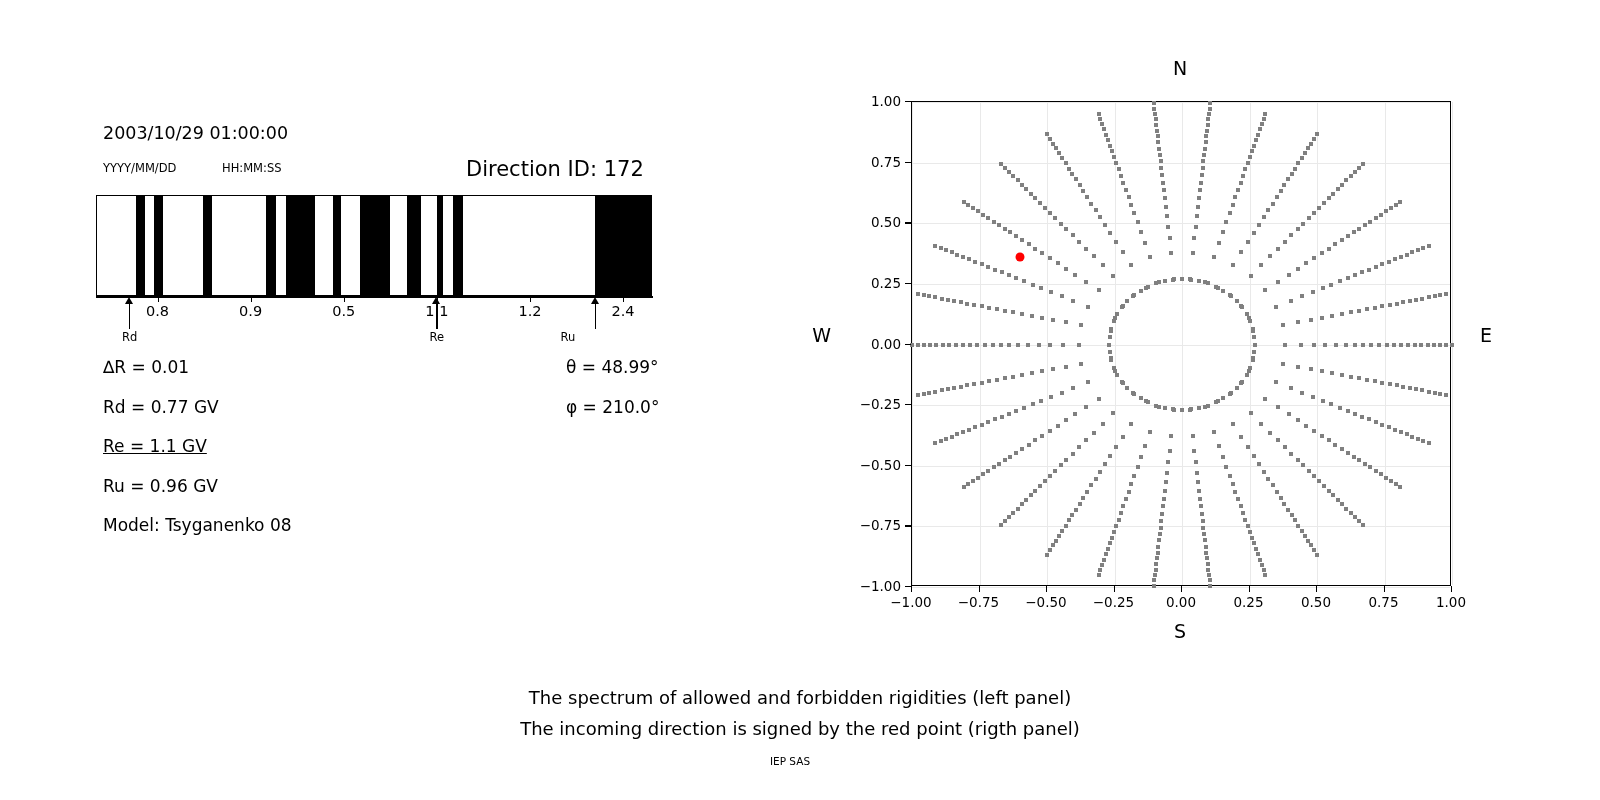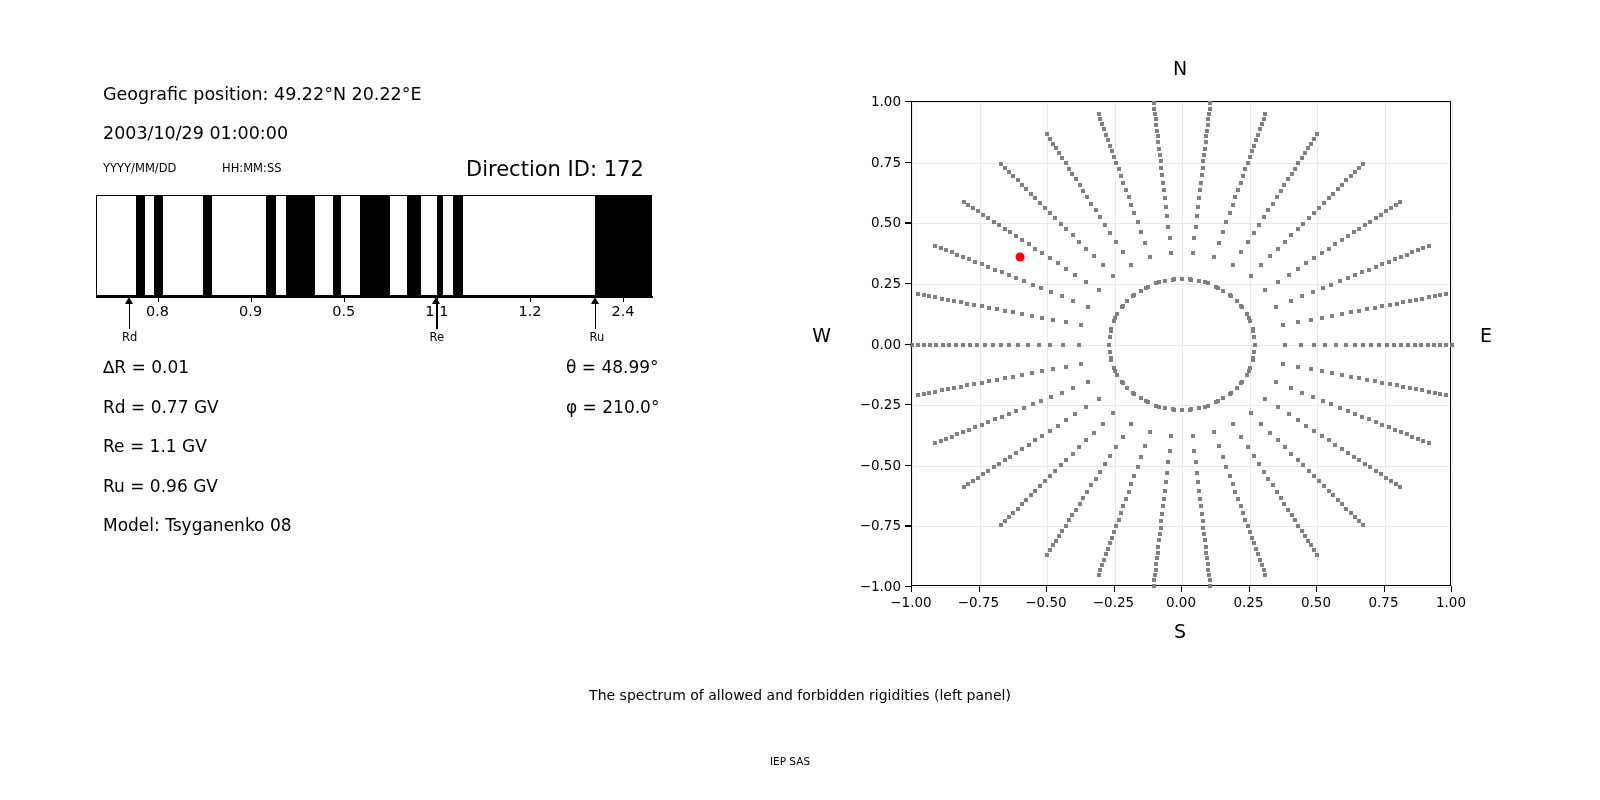--- a/index.html
+++ b/index.html
@@ -59,34 +59,33 @@
   .xlabel{position:absolute;top:494px;font-size:13.5px;transform:translateX(-50%);
           white-space:nowrap;}
   .compass{position:absolute;font-size:19px;white-space:nowrap;}
   .c-n{left:340px;top:7px;transform:translateX(-50%);}
   .c-s{left:340px;top:570px;transform:translateX(-50%);}
   .c-w{left:-9px;top:285px;transform:translate(-100%,-50%);}
   .c-e{left:640px;top:285px;transform:translateY(-50%);}
 
   
   .caption{position:absolute;left:800px;transform:translateX(-50%);
-           font-size:14px;white-space:nowrap;text-align:center;}
+           font-size:18px;white-space:nowrap;text-align:center;}
   .cap1{top:687px;}
   .cap2{top:718px;}
   .footer{position:absolute;left:790px;top:755px;transform:translateX(-50%);
           font-size:10.5px;white-space:nowrap;}
 </style>
 </head>
 <body>
 
 <div class="fig">
 
   <div class="left-panel">
 
-    <div class="hdr-geo">Geografic position: 49.22°N 20.22°E</div>
     <div class="hdr-date">2003/10/29 01:00:00</div>
     <div class="hdr-fmt-date">YYYY/MM/DD</div>
     <div class="hdr-fmt-time">HH:MM:SS</div>
     <div class="hdr-dirid">Direction ID: 172</div>
 
     <div class="spec-wrap">
       <div class="spec-bar" id="spectrum-bar">
           <div class="band" style="left: 39.1059px; width: 9.31092px; background: rgb(0, 0, 0);"></div>
           <div class="band" style="left: 56.7966px; width: 9.31092px; background: rgb(0, 0, 0);"></div>
           <div class="band" style="left: 106.145px; width: 9.31092px; background: rgb(0, 0, 0);"></div>
@@ -124,26 +123,26 @@
         <div class="arrowlabel" style="left: 129.588px; top: 330px;">Rd</div>
         <div class="arrow" style="left: 431.349px; top: 297px;">
           <div class="head"></div>
           <div class="shaft"></div>
         </div>
         <div class="arrowlabel" style="left: 436.849px; top: 330px;">Re</div>
         <div class="arrow" style="left: 589.634px; top: 297px;">
           <div class="head"></div>
           <div class="shaft"></div>
         </div>
-        <div class="arrowlabel" style="left: 597px; top: 330px;">Ru</div>
+        <div class="arrowlabel" style="left: 568px; top: 330px;">Ru</div>
       </div>
 
     <div class="param pcol-l" style="top:357px;">∆R = 0.01</div>
     <div class="param pcol-l" style="top:397px;">Rd = 0.77 GV</div>
-    <div class="param pcol-l" style="top:436px;">Re = 1.1 GV</div>
+    <div class="param pcol-l" style="top:436px;text-decoration:underline;">Re = 1.1 GV</div>
     <div class="param pcol-l" style="top:476px;">Ru = 0.96 GV</div>
     <div class="param pcol-l" style="top:515px;">Model: Tsyganenko 08</div>
     <div class="param pcol-r" style="top:357px;">θ = 48.99°</div>
     <div class="param pcol-r" style="top:397px;">φ = 210.0°</div>
   </div>
 
   <div class="right-panel">
     <div class="compass c-n">N</div>
     <div class="compass c-s">S</div>
     <div class="compass c-w">W</div>
@@ -916,14 +915,15 @@
         <div class="xtick" style="left: 476px; top: 536px;"></div>
         <div class="xlabel" style="left: 476px; top: 544px;">0.50</div>
         <div class="xtick" style="left: 543.5px; top: 536px;"></div>
         <div class="xlabel" style="left: 543.5px; top: 544px;">0.75</div>
         <div class="xtick" style="left: 611px; top: 536px;"></div>
         <div class="xlabel" style="left: 611px; top: 544px;">1.00</div>
       </div>
   </div>
 
   <div class="caption cap1">The spectrum of allowed and forbidden rigidities (left panel)</div>
+  <div class="caption cap2">The incoming direction is signed by the red point (rigth panel)</div>
   <div class="footer">IEP SAS</div>
 </div>
 
 </body></html>

